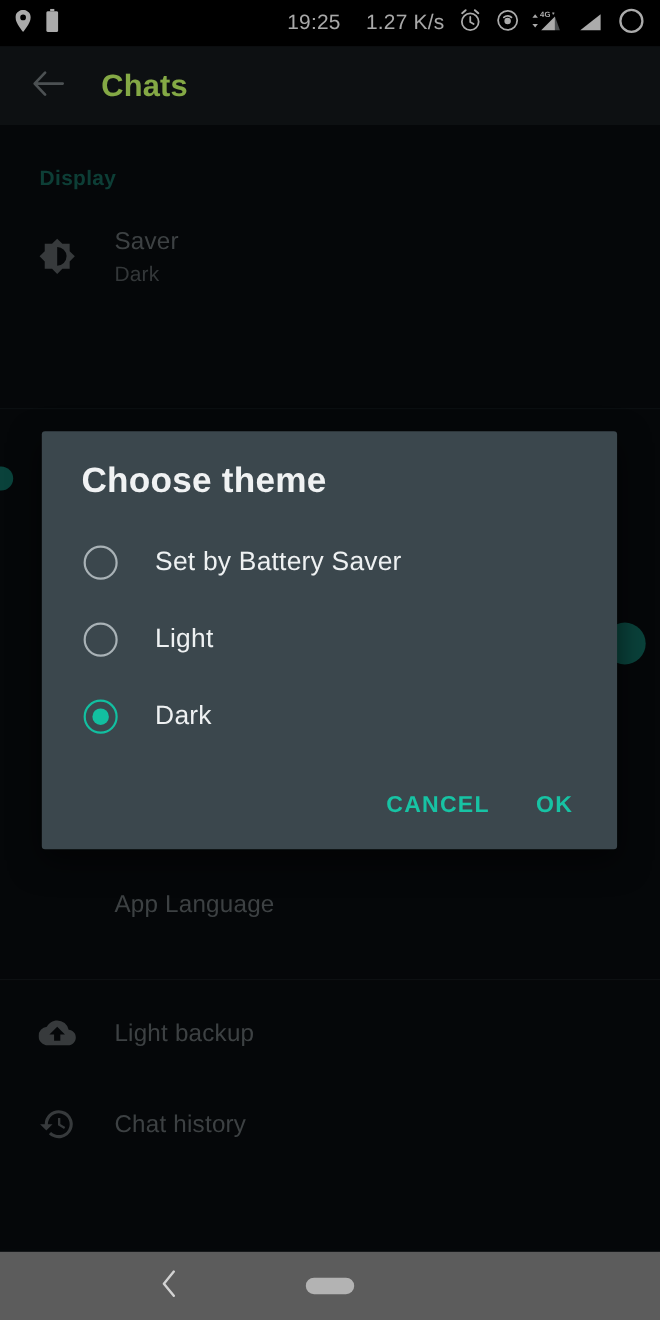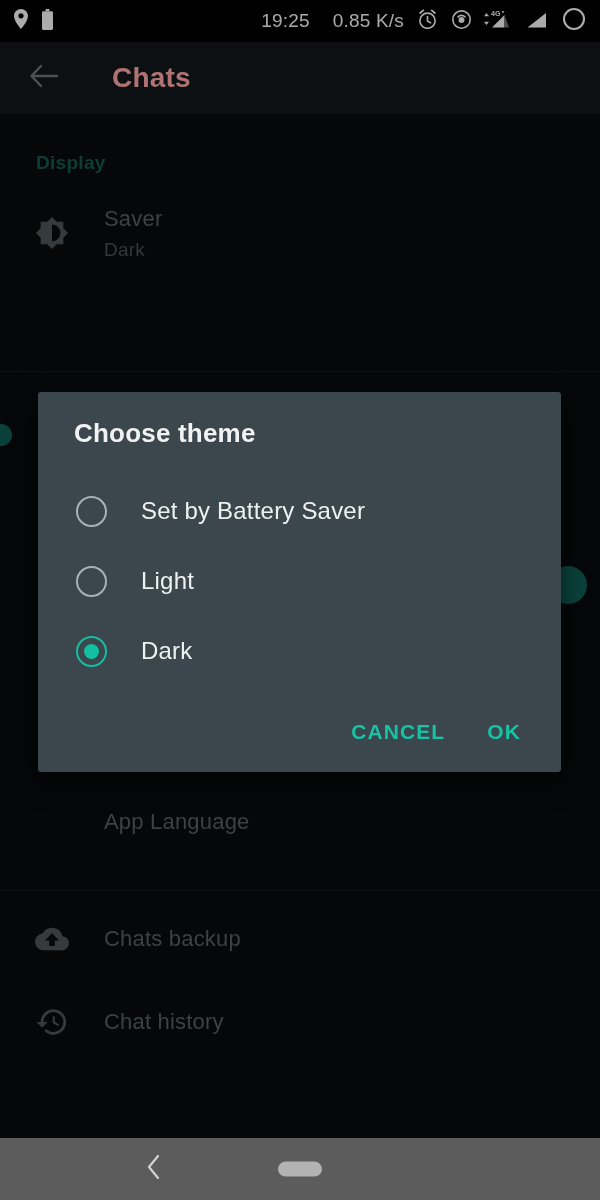--- a/index.html
+++ b/index.html
@@ -22,22 +22,22 @@
   .sb-text { color:#f2f2f2; font-size:19px; letter-spacing:.2px; }
   .sb-ico { display:block; }
 
   
   .appbar {
     position:absolute; top:42px; left:0; width:600px; height:72px;
     background:#14181b; display:flex; align-items:center; padding-left:22px;
   }
   .back-btn { width:44px; height:44px; display:flex; align-items:center; justify-content:center; }
   .appbar-title {
-    color:#fca5a5; font-size:28px; font-weight:bold;
-    margin-left:46px; letter-spacing:.2px;
+    color:#bef264; font-size:28px; font-weight:bold;
+    margin-left:26px; letter-spacing:.2px;
   }
 
   
   .content { position:absolute; top:114px; left:0; width:600px; height:1021px; background:#080b0d; }
 
   .section-header {
     position:absolute; left:36px; color:#13594e;
     font-size:19px; font-weight:bold; letter-spacing:.3px;
   }
   .row { position:absolute; left:0; width:600px; display:flex; align-items:center; }
@@ -52,21 +52,21 @@
   .scrim { position:absolute; top:0; left:0; width:600px; height:1135px; background:rgba(0,0,0,0.30); }
 
   
   .dialog {
     position:absolute; left:38px; top:392px; width:523px; height:380px;
     background:#3b474d; border-radius:3px;
     box-shadow:0 10px 28px rgba(0,0,0,0.55);
   }
   .dlg-title {
     position:absolute; left:36px; top:26px;
-    color:#f0f2f3; font-size:26px; font-weight:bold; letter-spacing:.2px;
+    color:#f0f2f3; font-size:32px; font-weight:bold; letter-spacing:.2px;
   }
   .options { position:absolute; left:0; top:84px; width:523px; }
   .option { position:relative; height:70px; display:flex; align-items:center;padding-left:41px; }
   .radio {
     position:absolute; left:38px; width:31px; height:31px; border-radius:50%;
     border:2.5px solid #a9b2b6; box-sizing:border-box;
   }
   .radio.checked { border-color:#12bfa0; }
   .radio.checked::after {
     content:""; position:absolute; left:50%; top:50%;
@@ -109,21 +109,21 @@
       </span>
       <span class="sb-ico">
         <svg width="11" height="21" viewBox="0 0 11 21">
             <rect x="3.6" y="0" width="3.8" height="2.2" fill="#f5f5f5"></rect>
             <rect x="0" y="2.2" width="11" height="18.8" rx="1.4" fill="#f5f5f5"></rect>
           </svg>
       </span>
     </div>
     <div class="sb-right">
       <span class="sb-text">19:25</span>
-      <span class="sb-text" style="margin-left:10px;">0.85 K/s</span>
+      <span class="sb-text" style="margin-left:10px;">1.27 K/s</span>
       <span class="sb-ico">
         <svg width="21" height="21" viewBox="0 0 22 22">
           <circle cx="11" cy="12.3" r="8" fill="none" stroke="#f5f5f5" stroke-width="1.7"></circle>
           <path d="M11 7.8v4.8l3.2 1.9" fill="none" stroke="#f5f5f5" stroke-width="1.7" stroke-linecap="round"></path>
           <path d="M3.3 4.2 6.6 1.4M18.7 4.2 15.4 1.4" stroke="#f5f5f5" stroke-width="1.9" stroke-linecap="round"></path>
         </svg>
       </span>
       <span class="sb-ico">
         <svg width="21" height="21" viewBox="0 0 22 22">
           <circle cx="11" cy="11" r="9.1" fill="none" stroke="#f5f5f5" stroke-width="1.7"></circle>
@@ -196,21 +196,21 @@
 
     <div class="divider" style="top:776px;"></div>
 
     <div class="row" style="top:790px; height:70px;">
       <div class="row-icon">
         <svg width="34" height="34" viewBox="0 0 24 24">
           <path d="M19.35 10.04A7.49 7.49 0 0 0 12 4C9.11 4 6.6 5.64 5.35 8.04A5.994 5.994 0 0 0 0 14c0 3.31 2.69 6 6 6h13c2.76 0 5-2.24 5-5 0-2.64-2.05-4.78-4.65-4.96zM14 13v4h-4v-4H7l5-5 5 5h-3z" fill="#4f5457"></path>
         </svg>
       </div>
       <div class="row-texts">
-        <span class="row-title">Chats backup</span>
+        <span class="row-title">Light backup</span>
       </div>
     </div>
 
     <div class="row" style="top:873px; height:70px;">
       <div class="row-icon">
         <svg width="34" height="34" viewBox="0 0 24 24">
           <path d="M13 3a9 9 0 0 0-9 9H1l3.9 3.9.07.14L9 12H6a7 7 0 1 1 2.05 4.95l-1.42 1.42A9 9 0 1 0 13 3z" fill="#4f5457"></path>
           <path d="M12.5 8v4.7l3.9 2.3.75-1.25-3.15-1.87V8z" fill="#4f5457"></path>
         </svg>
       </div>

